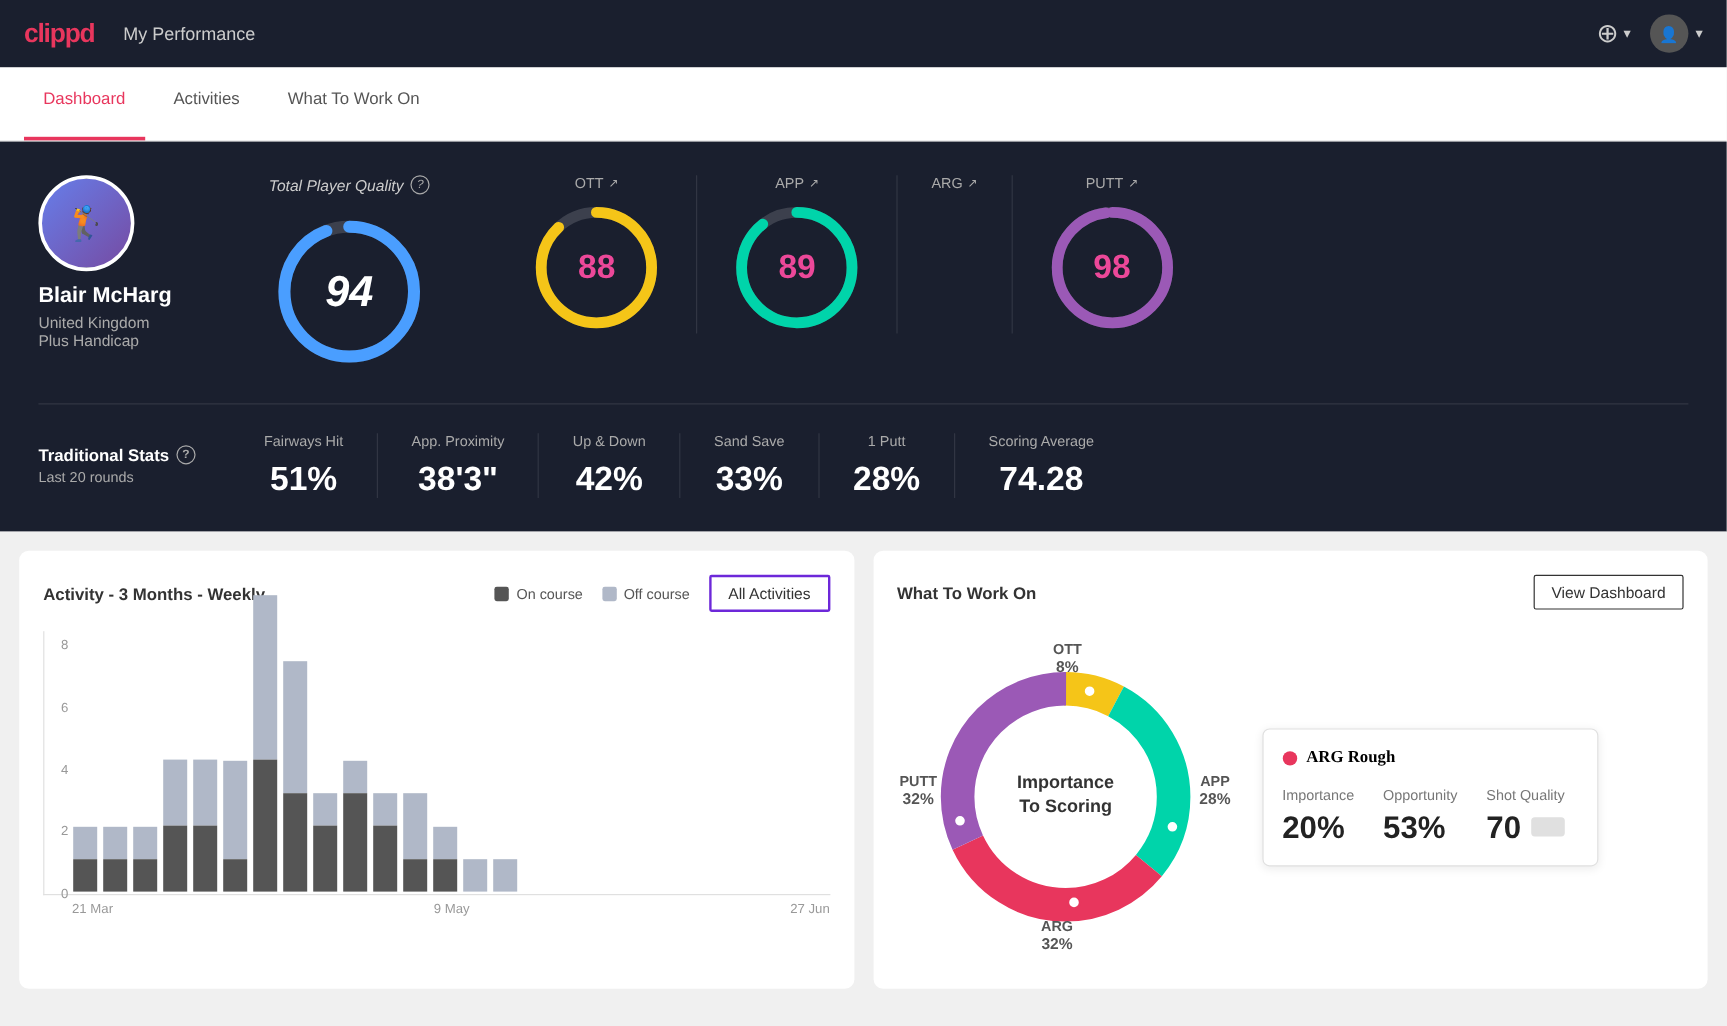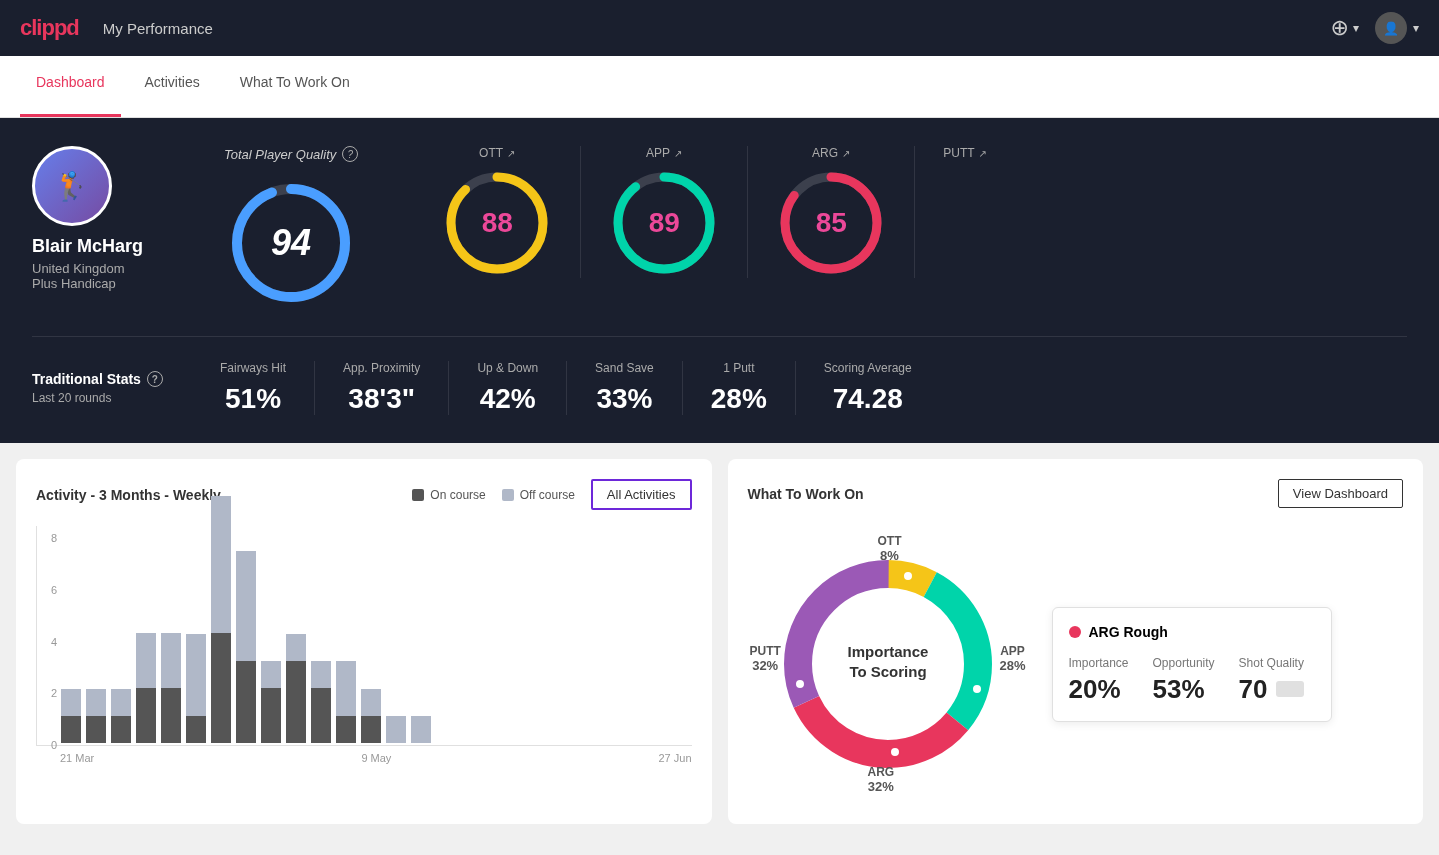--- a/index.html
+++ b/index.html
@@ -193,21 +193,21 @@
 
     
     .detail-card {
       background: #fff;
       border: 1px solid #e0e0e0;
       border-radius: 6px;
       padding: 16px;
       min-width: 280px;
       box-shadow: 0 2px 8px rgba(0,0,0,0.08);
     }
-    .detail-card-title { display: flex; align-items: center; gap: 8px; font-size: 14px; font-weight: 600; margin-bottom: 16px; }
+    .detail-card-title { display: flex; align-items: center; gap: 8px; font-size: 14px; font-weight: 600; margin-bottom: 16px; font-family: Liberation Serif, serif; }
     .detail-dot { width: 12px; height: 12px; border-radius: 50%; background: #e8365d; }
     .detail-metrics { display: flex; gap: 24px; }
     .detail-metric { display: flex; flex-direction: column; gap: 4px; }
     .detail-metric-name { font-size: 12px; color: #777; }
     .detail-metric-value { font-size: 26px; font-weight: 700; color: #222; }
   </style>
 </head>
 <body>
 
 <nav class="top-nav">
@@ -283,33 +283,33 @@
           </svg>
           <div class="gauge-value">89</div>
         </div>
       </div>
 
       <div class="metric-item">
         <div class="metric-label">
           <span>ARG</span>
           <span class="metric-arrow">↗</span>
         </div>
-        <div class="gauge-wrap">
-          <svg viewBox="0 0 110 110" xmlns="http://www.w3.org/2000/svg">
-            <circle cx="55" cy="55" r="46" fill="none" stroke="rgba(255,255,255,0.15)" stroke-width="9"></circle>
-            <circle cx="55" cy="55" r="46" fill="none" stroke="#e8365d" stroke-width="9" stroke-dasharray="289" stroke-dashoffset="43" stroke-linecap="round"></circle>
-          </svg>
-          <div class="gauge-value">85</div>
-        </div>
       </div>
 
       <div class="metric-item">
         <div class="metric-label">
           <span>PUTT</span>
           <span class="metric-arrow">↗</span>
+        </div>
+        <div class="gauge-wrap">
+          <svg viewBox="0 0 110 110" xmlns="http://www.w3.org/2000/svg">
+            <circle cx="55" cy="55" r="46" fill="none" stroke="rgba(255,255,255,0.15)" stroke-width="9"></circle>
+            <circle cx="55" cy="55" r="46" fill="none" stroke="#9b59b6" stroke-width="9" stroke-dasharray="289" stroke-dashoffset="6" stroke-linecap="round"></circle>
+          </svg>
+          <div class="gauge-value">98</div>
         </div>
       </div>
 
     </div>
   </div>
 
   <div class="stats-row">
     <div class="stat-label-group">
       <div class="label">
         <span>Traditional Stats</span>

